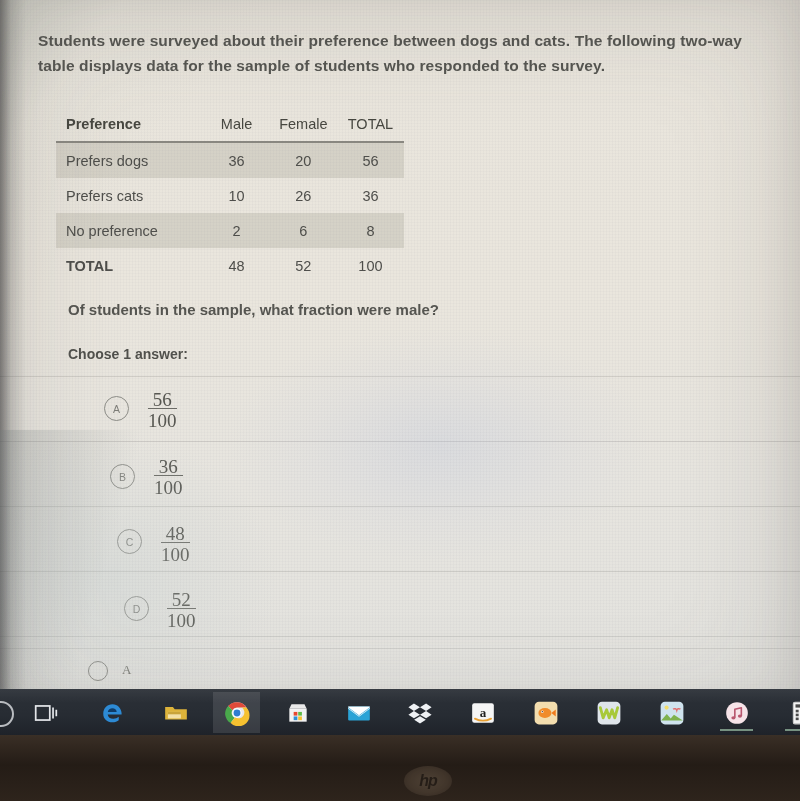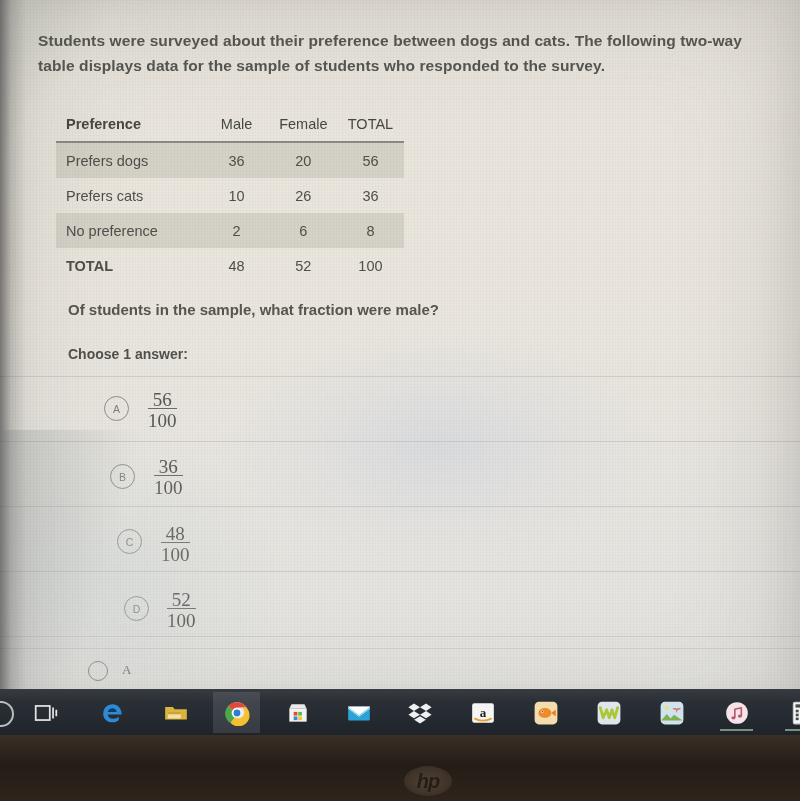--- a/index.html
+++ b/index.html
@@ -40,21 +40,21 @@
     height: 30px;
     border-radius: 50%;
     background: radial-gradient(ellipse at 50% 50%, #5a4c3e 0%, #4a3d31 55%, #332922 100%);
     opacity: .75;
     display: flex;
     align-items: center;
     justify-content: center;
     color: #241d17;
     font-style: italic;
     font-weight: 700;
-    font-size: 20px;
+    font-size: 16px;
     letter-spacing: -1px;
     font-family: "Liberation Sans", sans-serif;
   }
 
   
   .screen {
     position: absolute;
     left: 0;
     top: 0;
     width: 800px;

